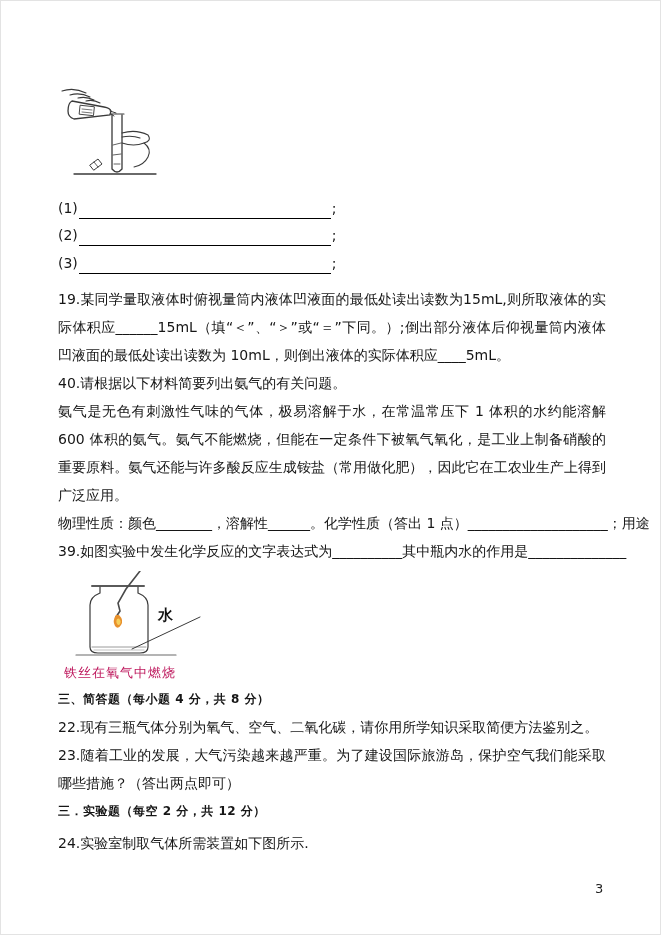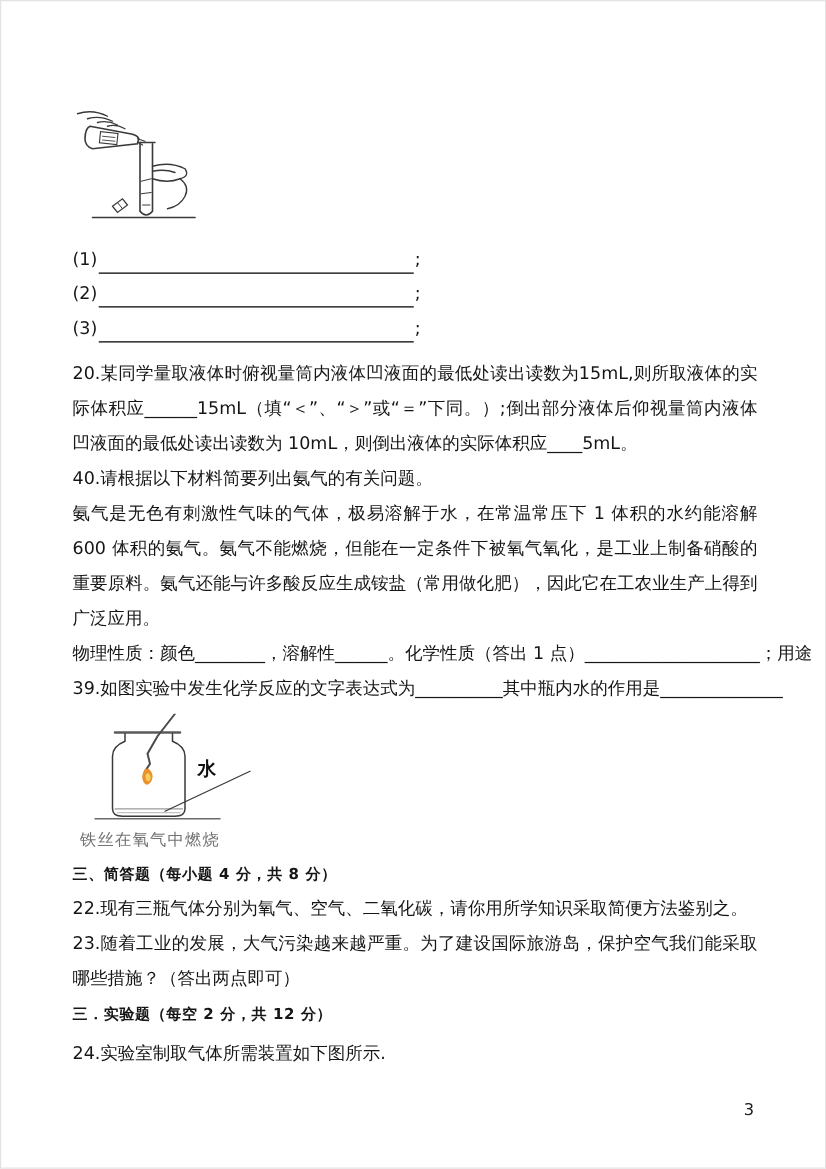--- a/index.html
+++ b/index.html
@@ -32,21 +32,21 @@
     border-bottom:1px solid #000;margin:0 1px 3px 1px;
   }
   .fig1-wrap{width:100px;height:95px;margin:0 0 14px 2px;}
   .fig2-wrap{position:relative;width:220px;height:112px;margin:6px 0 2px 10px;}
   .fig2-water-label{
     position:absolute;left:90px;top:30px;
     font-weight:bold;font-size:15px;color:#111;
   }
   .fig2-caption{
     position:absolute;left:-4px;top:88px;
-    font-size:13px;color:#737373;letter-spacing:1px;
+    font-size:13px;color:#be185d;letter-spacing:1px;
   }
   .sp8{height:8px;}
   .sp4{height:4px;}
   .pageno{
     position:absolute;left:594px;top:880px;
     font-size:13px;color:#222;
   }
 </style>
 </head>
 <body>
@@ -94,21 +94,21 @@
         <span>;</span>
     </div>
     <div class="blank-row">
       <span>(3)</span>
         <span class="uline"></span>
         <span>;</span>
     </div>
 
     <div class="sp8"></div>
 
-    <p class="para">20.某同学量取液体时俯视量筒内液体凹液面的最低处读出读数为15mL,则所取液体的实际体积应______15mL（填“＜”、“＞”或“＝”下同。）;倒出部分液体后仰视量筒内液体凹液面的最低处读出读数为 10mL，则倒出液体的实际体积应____5mL。</p>
+    <p class="para">19.某同学量取液体时俯视量筒内液体凹液面的最低处读出读数为15mL,则所取液体的实际体积应______15mL（填“＜”、“＞”或“＝”下同。）;倒出部分液体后仰视量筒内液体凹液面的最低处读出读数为 10mL，则倒出液体的实际体积应____5mL。</p>
 
     <p class="para">40.请根据以下材料简要列出氨气的有关问题。</p>
     <p class="para">氨气是无色有刺激性气味的气体，极易溶解于水，在常温常压下 1 体积的水约能溶解 600 体积的氨气。氨气不能燃烧，但能在一定条件下被氧气氧化，是工业上制备硝酸的重要原料。氨气还能与许多酸反应生成铵盐（常用做化肥），因此它在工农业生产上得到广泛应用。</p>
     <p class="para nowrap">物理性质：颜色________，溶解性______。化学性质（答出 1 点）____________________；用途</p>
 
     <p class="para nowrap">39.如图实验中发生化学反应的文字表达式为__________其中瓶内水的作用是______________</p>
 
     <div class="fig2-wrap">
       <svg width="220" height="112" viewBox="0 0 220 112">
         <g fill="none" stroke="#3a3a3a" stroke-width="1.2" stroke-linecap="round">

